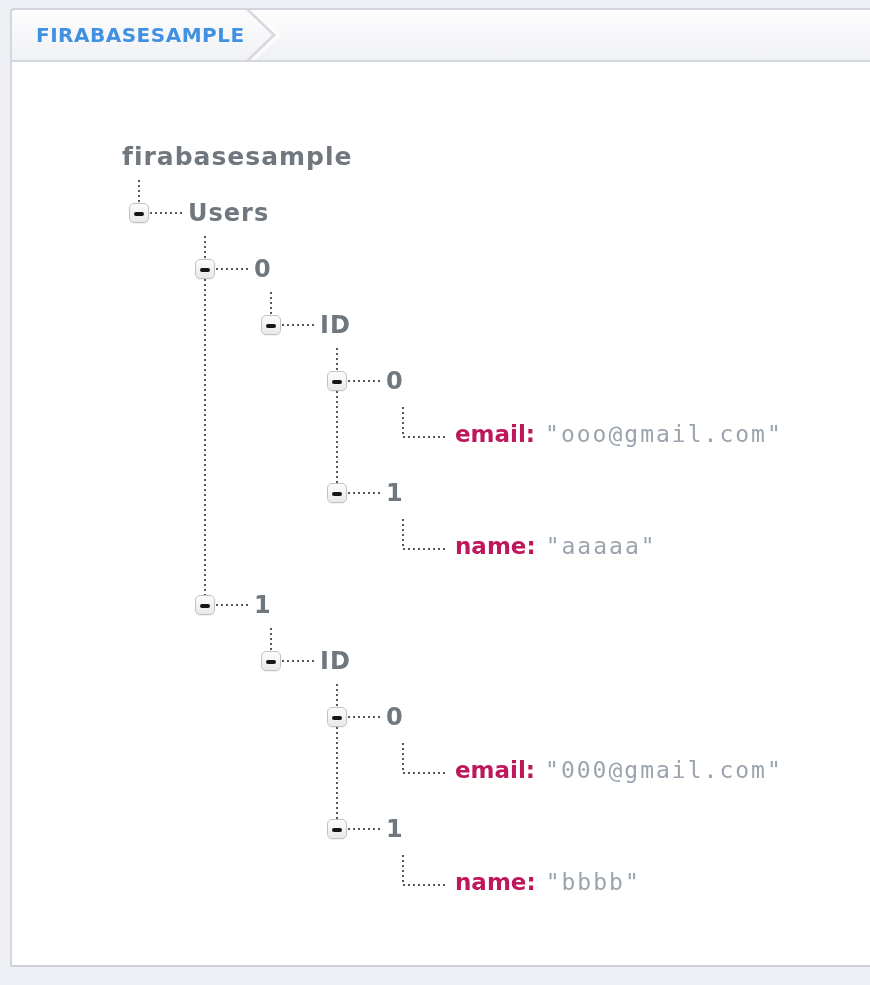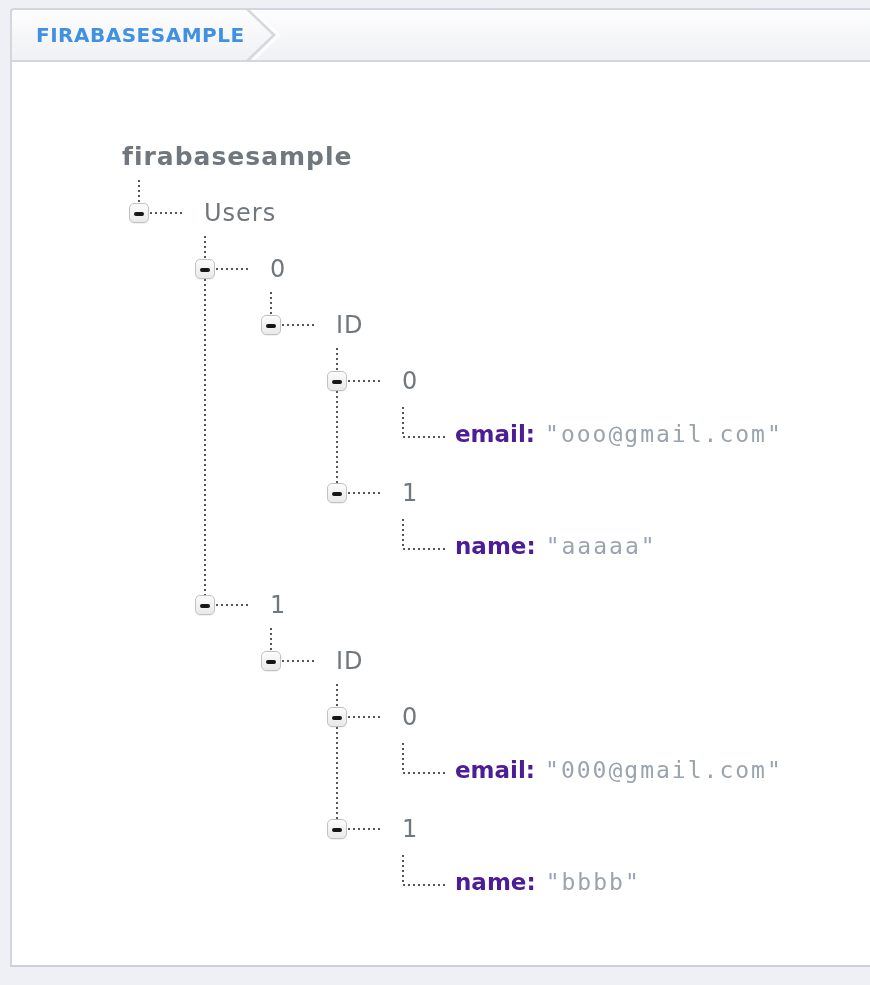--- a/index.html
+++ b/index.html
@@ -36,24 +36,24 @@
   .hline{height:2px;background:repeating-linear-gradient(to right,#565656 0 2px,transparent 2px 5px);}
   .toggle-box{
     width:20px;height:20px;box-sizing:border-box;border-radius:5px;cursor:pointer;
     border:1px solid #c2c2c6;background:linear-gradient(#fcfcfc,#e9e9ea);
     box-shadow:0 1px 1px rgba(0,0,0,0.06);
   }
   .minus{
     position:absolute;left:4px;top:8px;width:10px;height:3.5px;border-radius:2px;background:#161616;
   }
   .branch-label{
-    font-weight:normal;font-size:24px;letter-spacing:1px;color:#70777f;line-height:32px;cursor:pointer;margin-left:16px;
+    font-weight:bold;font-size:24px;letter-spacing:1px;color:#70777f;line-height:32px;cursor:pointer;
   }
   .leaf{display:flex;align-items:baseline;gap:10px;white-space:nowrap;}
-  .leaf-key{font-weight:bold;font-size:23px;color:#4c1d95;cursor:pointer;}
+  .leaf-key{font-weight:bold;font-size:23px;color:#be185d;cursor:pointer;}
   .leaf-value{
     font-family:"DejaVu Sans Mono","Liberation Mono",monospace;
     font-size:23px;letter-spacing:2px;color:#9aa3ae;cursor:pointer;
   }
 </style>
 </head>
 <body>
 
 <div class="crumb-bar">
   <span class="crumb">FIRABASESAMPLE</span>

